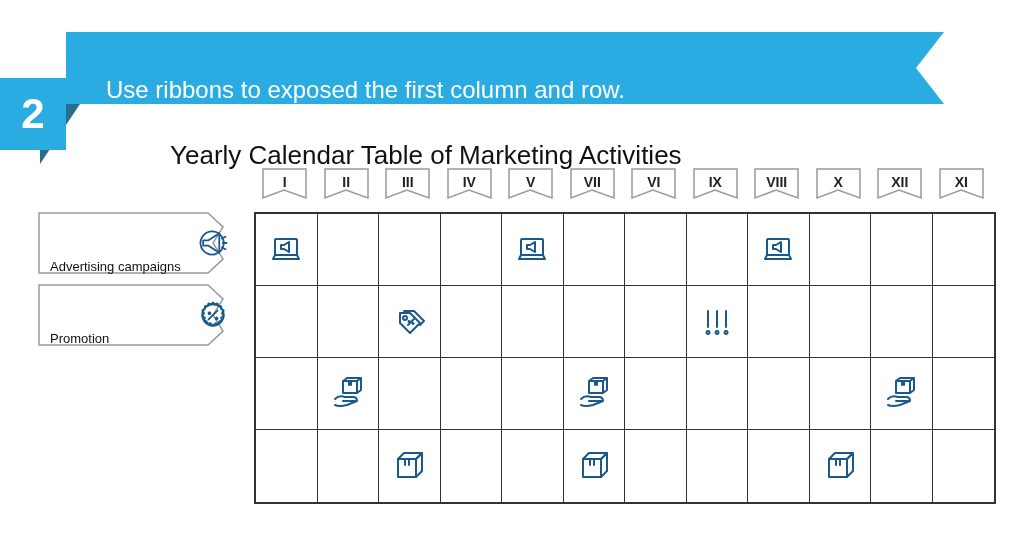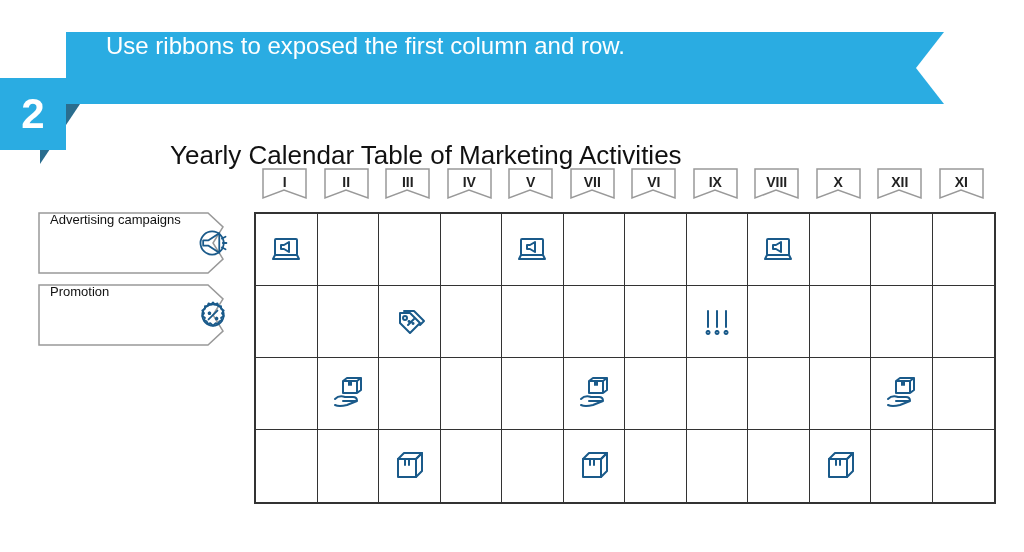--- a/index.html
+++ b/index.html
@@ -14,21 +14,21 @@
 
   
   .ribbon-banner {
     position: absolute;
     top: 32px;
     left: 66px;
     width: 878px;
     height: 72px;
     background: #2aace2;
     display: flex;
-    align-items: flex-start;
+    align-items: flex-end;
     padding-left: 40px;
   }
   .ribbon-banner::after {
     content: "";
     position: absolute;
     right: 0;
     top: 0;
     width: 0;
     height: 0;
     border-top: 36px solid transparent;
@@ -122,21 +122,21 @@
     position: absolute;
     left: 0;
     top: 44px;
   }
   .row-rib {
     width: 208px;
     height: 62px;
     position: relative;
     margin-bottom: 10px;
     display: flex;
-    align-items: flex-start;
+    align-items: flex-end;
     padding-left: 12px;
     padding-right: 48px;
     font-size: 13px;
     color: #111;
   }
   .row-rib svg.frame {
     position: absolute;
     top: 0;
     left: 0;
     width: 208px;

